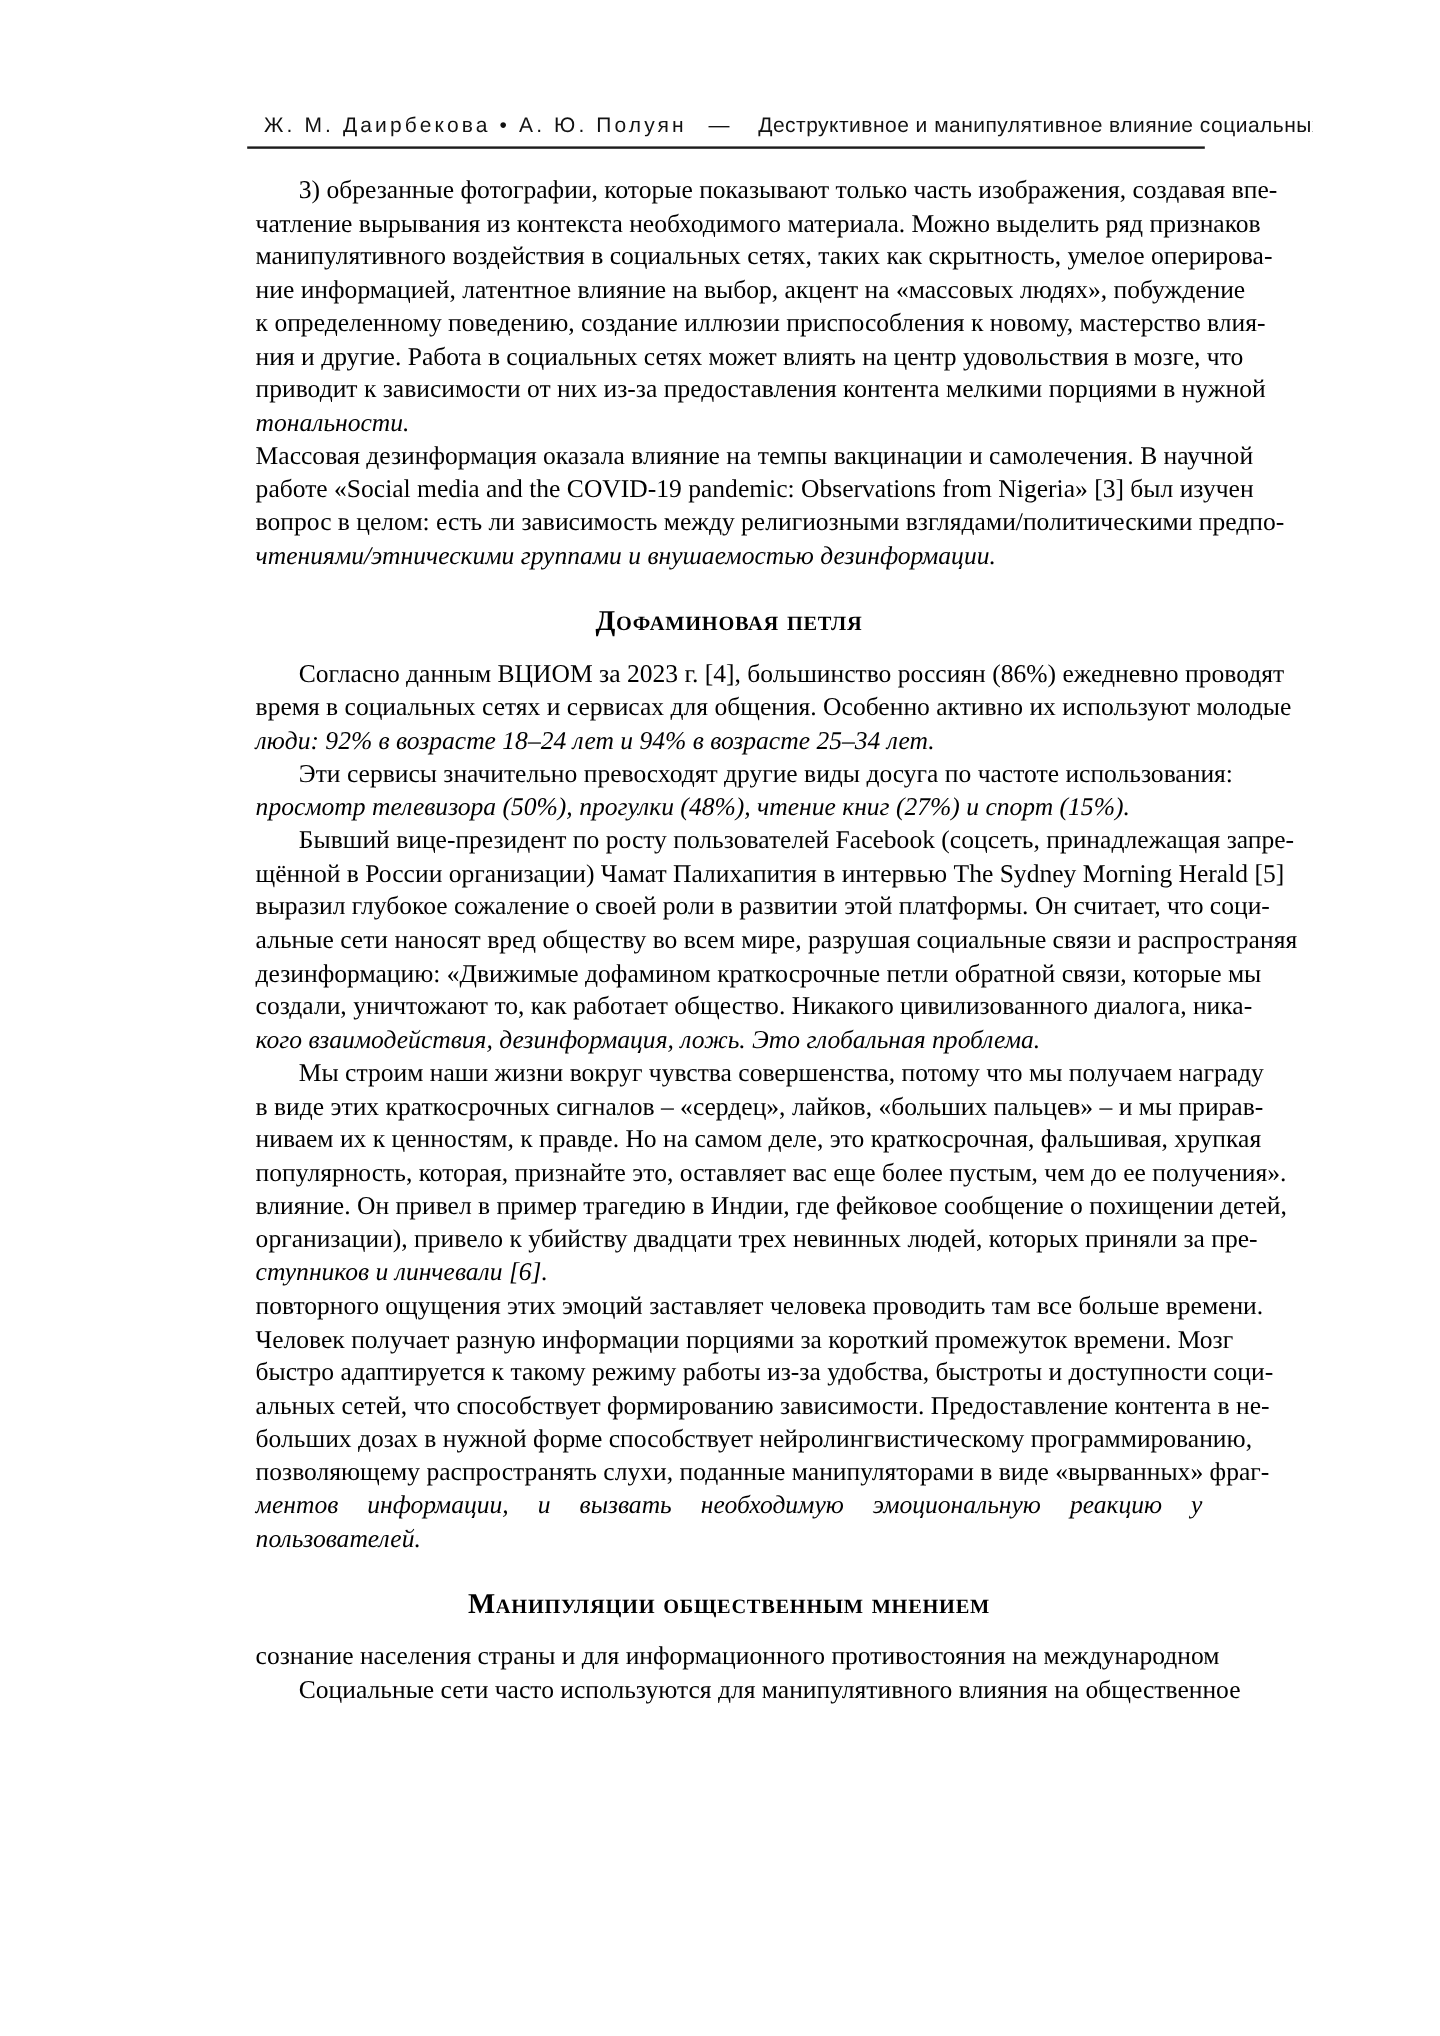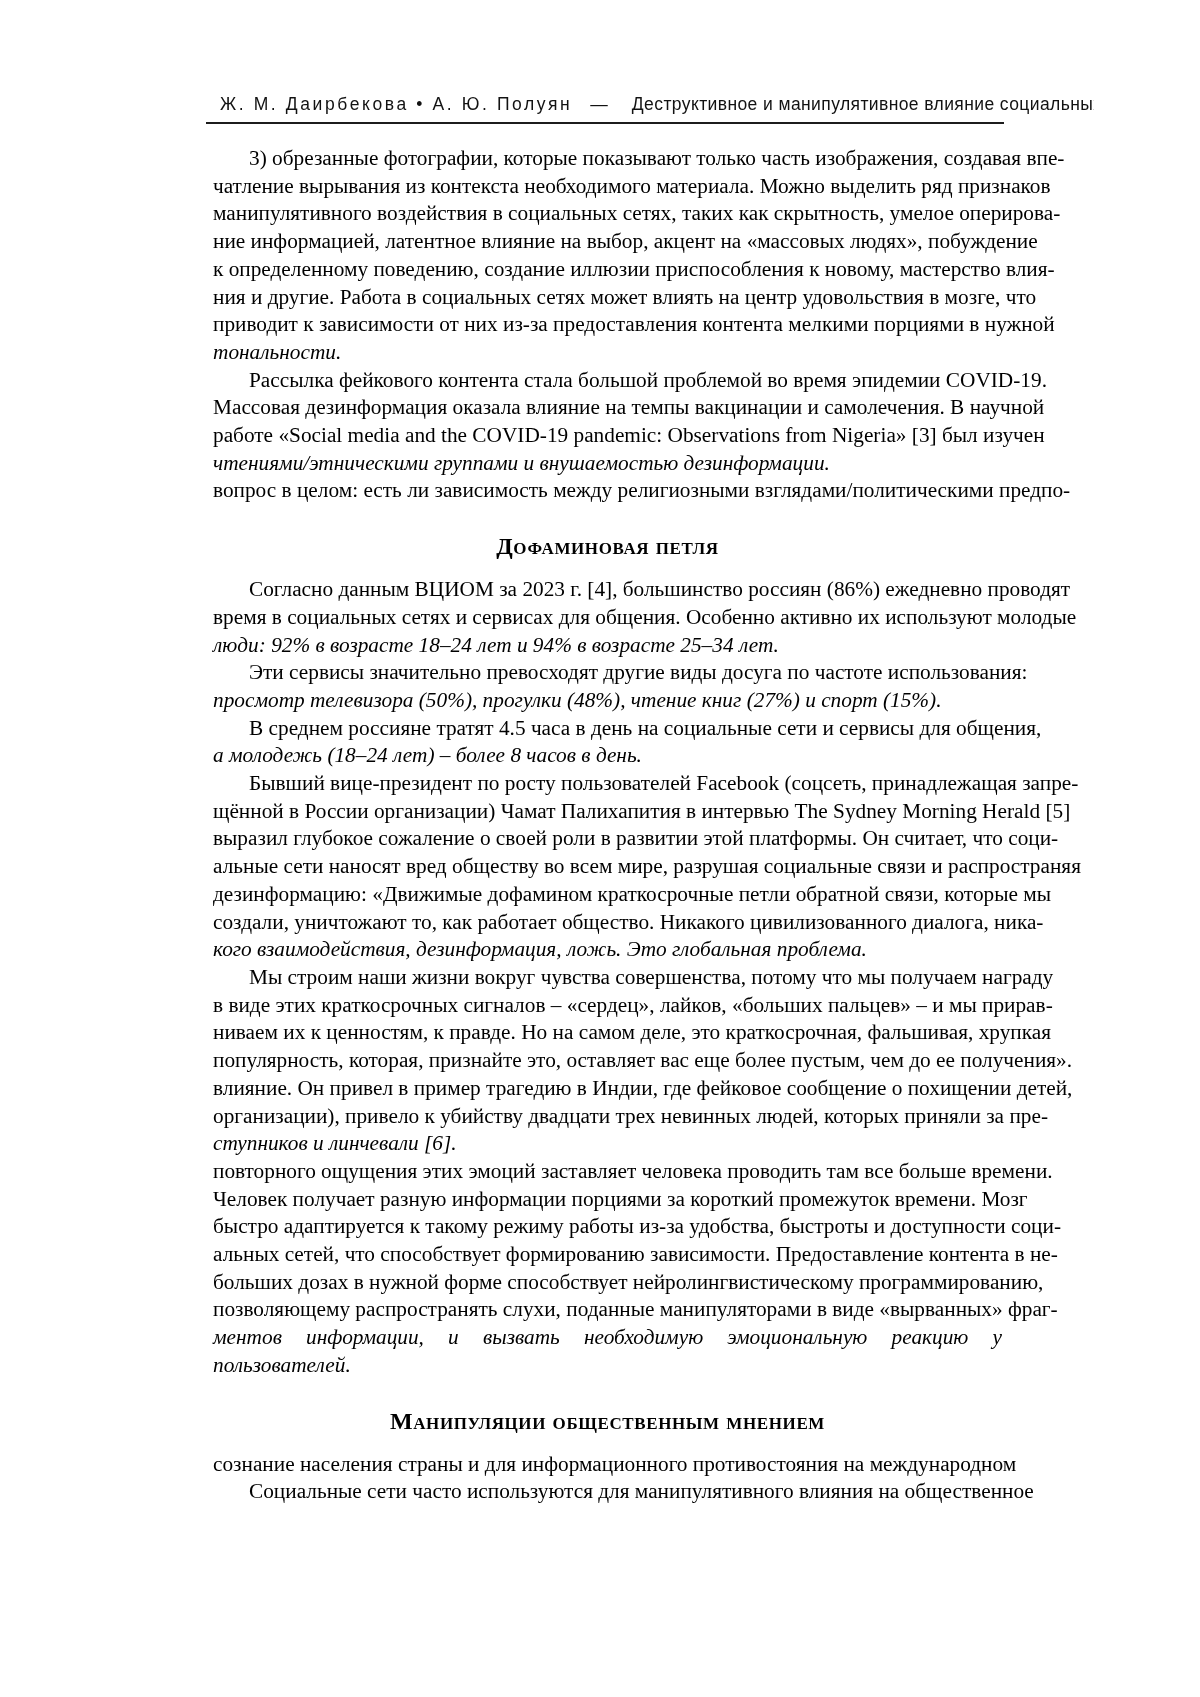--- a/index.html
+++ b/index.html
@@ -71,39 +71,34 @@
         <div class="pl first">3) обрезанные фотографии, которые показывают только часть изображения, создавая впе-</div>
         <div class="pl">чатление вырывания из контекста необходимого материала. Можно выделить ряд признаков</div>
         <div class="pl">манипулятивного воздействия в социальных сетях, таких как скрытность, умелое оперирова-</div>
         <div class="pl">ние информацией, латентное влияние на выбор, акцент на «массовых людях», побуждение</div>
         <div class="pl">к определенному поведению, создание иллюзии приспособления к новому, мастерство влия-</div>
         <div class="pl">ния и другие. Работа в социальных сетях может влиять на центр удовольствия в мозге, что</div>
         <div class="pl">приводит к зависимости от них из-за предоставления контента мелкими порциями в нужной</div>
         <div class="pl end">тональности.</div>
       </div>
       <div class="para">
-        <div class="pl first">Рассылка фейкового контента стала большой проблемой во время эпидемии COVID-19.</div>
         <div class="pl">Массовая дезинформация оказала влияние на темпы вакцинации и самолечения. В научной</div>
         <div class="pl">работе «Social media and the COVID-19 pandemic: Observations from Nigeria» [3] был изучен</div>
+        <div class="pl">вопрос в целом: есть ли зависимость между религиозными взглядами/политическими предпо-</div>
         <div class="pl end">чтениями/этническими группами и внушаемостью дезинформации.</div>
-        <div class="pl">вопрос в целом: есть ли зависимость между религиозными взглядами/политическими предпо-</div>
       </div>
       <div class="heading">Дофаминовая петля</div>
       <div class="para">
         <div class="pl first">Согласно данным ВЦИОМ за 2023 г. [4], большинство россиян (86%) ежедневно проводят</div>
         <div class="pl">время в социальных сетях и сервисах для общения. Особенно активно их используют молодые</div>
         <div class="pl end">люди: 92% в возрасте 18–24 лет и 94% в возрасте 25–34 лет.</div>
       </div>
       <div class="para">
         <div class="pl first">Эти сервисы значительно превосходят другие виды досуга по частоте использования:</div>
         <div class="pl end">просмотр телевизора (50%), прогулки (48%), чтение книг (27%) и спорт (15%).</div>
-      </div>
-      <div class="para">
-        <div class="pl first">В среднем россияне тратят 4.5 часа в день на социальные сети и сервисы для общения,</div>
-        <div class="pl end">а молодежь (18–24 лет) – более 8 часов в день.</div>
       </div>
       <div class="para">
         <div class="pl first">Бывший вице-президент по росту пользователей Facebook (соцсеть, принадлежащая запре-</div>
         <div class="pl">щённой в России организации) Чамат Палихапития в интервью The Sydney Morning Herald [5]</div>
         <div class="pl">выразил глубокое сожаление о своей роли в развитии этой платформы. Он считает, что соци-</div>
         <div class="pl">альные сети наносят вред обществу во всем мире, разрушая социальные связи и распространяя</div>
         <div class="pl">дезинформацию: «Движимые дофамином краткосрочные петли обратной связи, которые мы</div>
         <div class="pl">создали, уничтожают то, как работает общество. Никакого цивилизованного диалога, ника-</div>
         <div class="pl end">кого взаимодействия, дезинформация, ложь. Это глобальная проблема.</div>
       </div>

